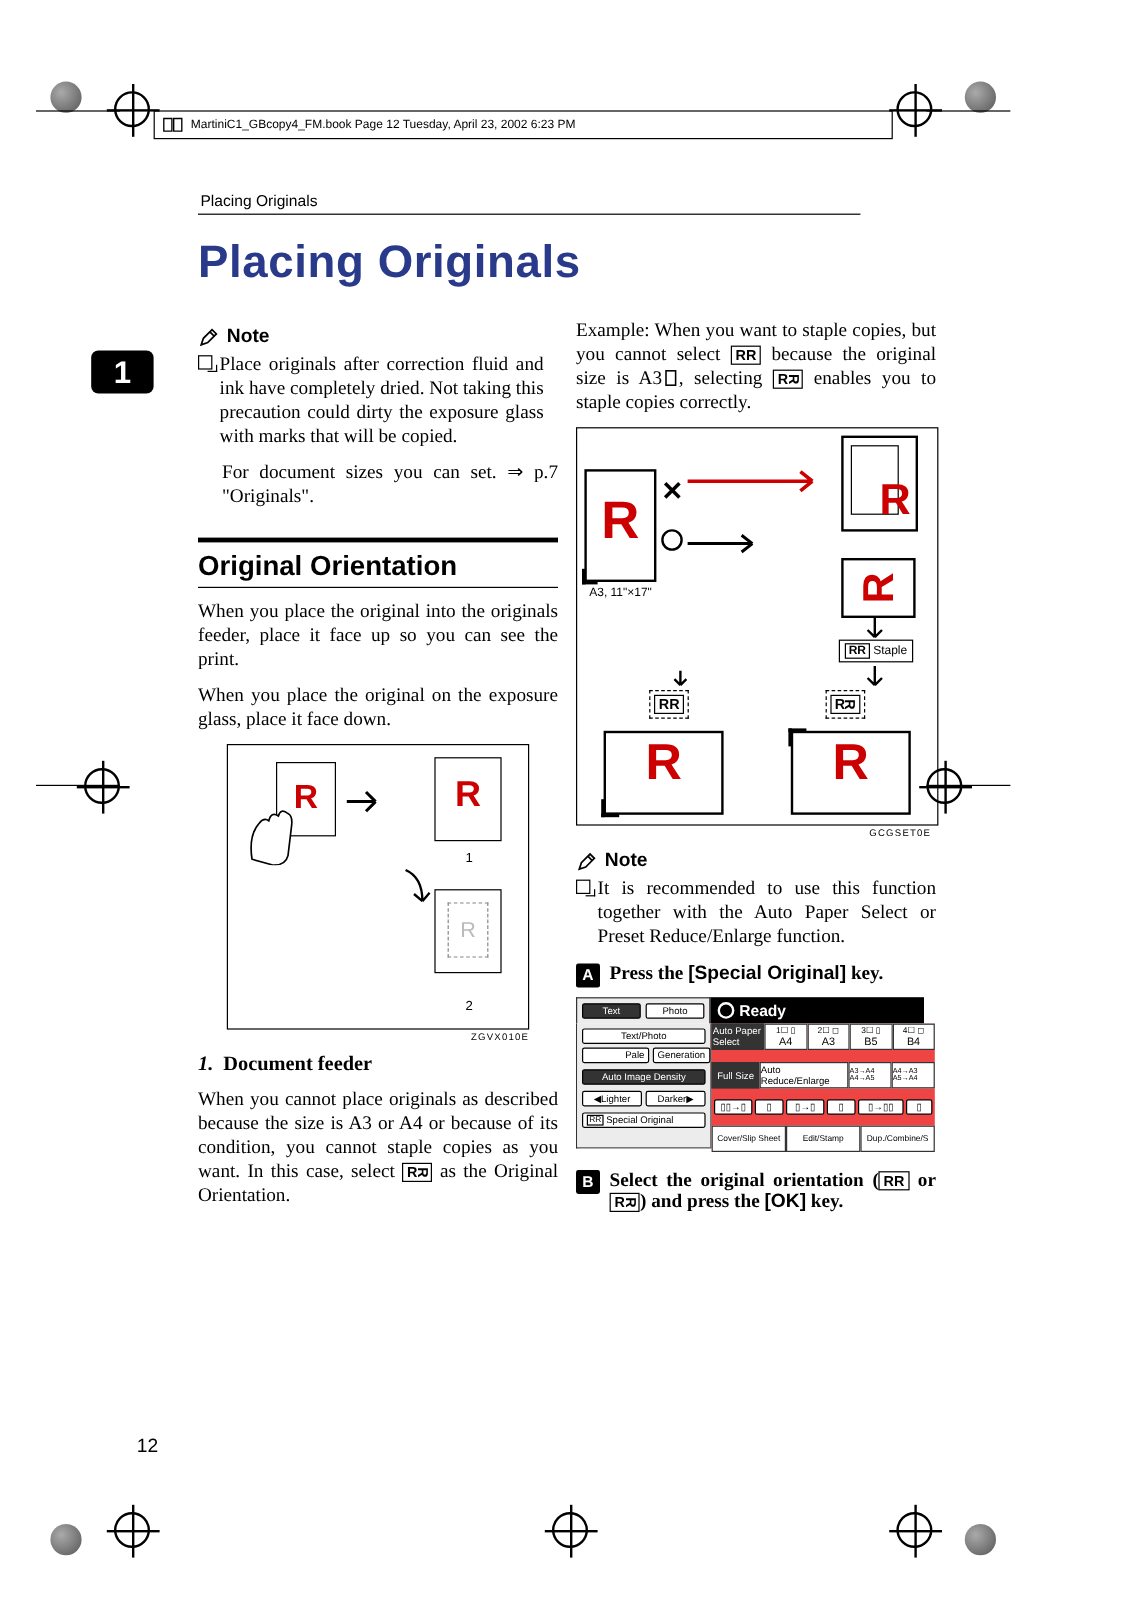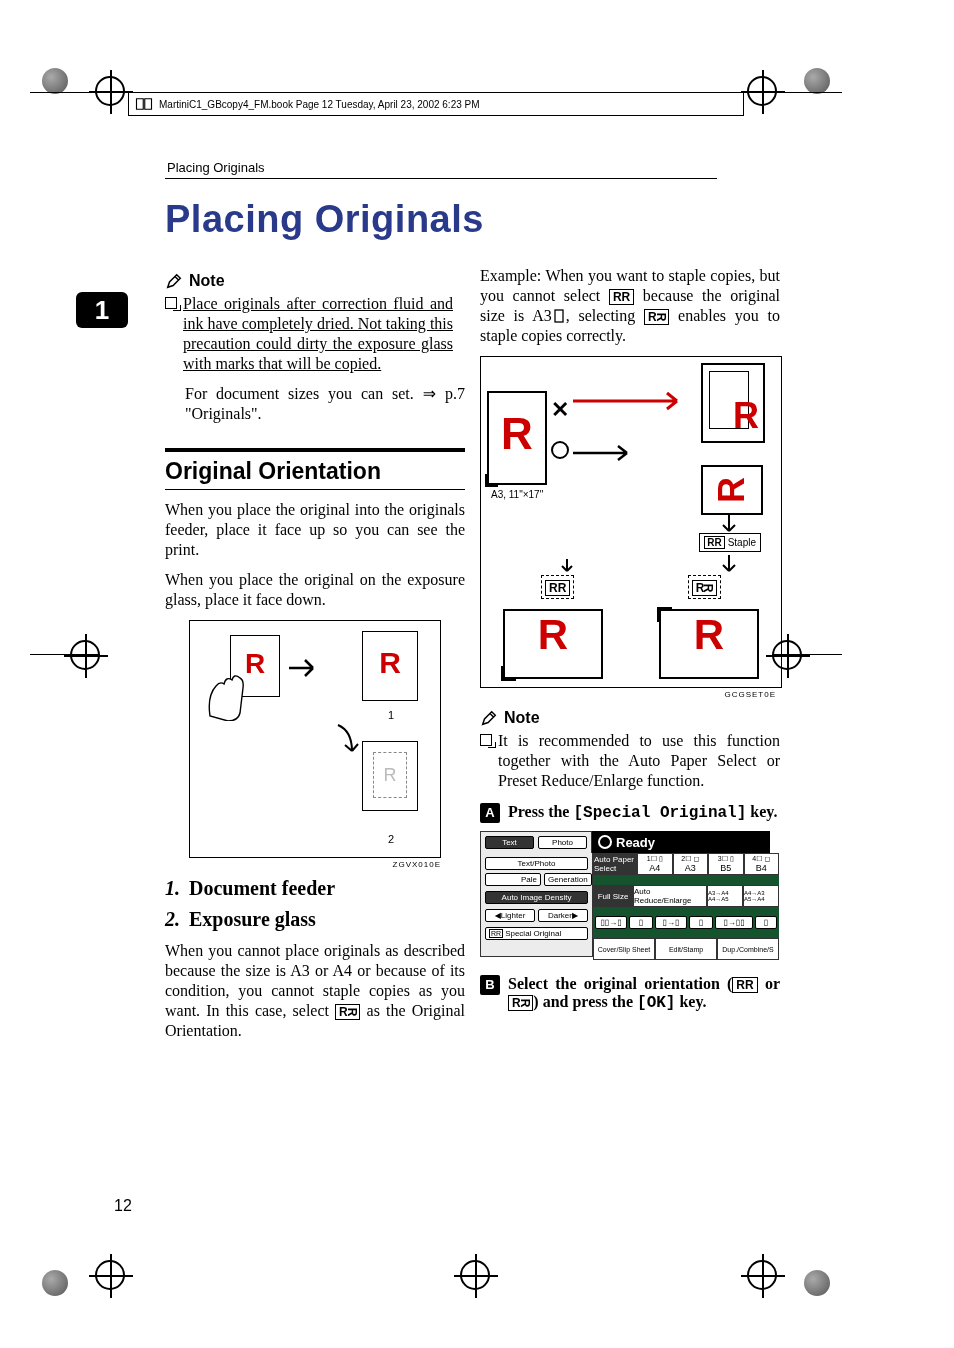--- a/index.html
+++ b/index.html
@@ -183,21 +183,21 @@
     font-family: Arial, sans-serif;
     font-size: 12px;
     line-height: 14px;
   }
   .fig-badge .R { display:inline-block; font-weight: 700; }
   .fig-badge .Rrot { display:inline-block; font-weight:700; transform: rotate(90deg); transform-origin: center; }
 
   .num-item {
     font-style: italic;
     font-weight: bold;
-    font-size: 20px;
+    font-size: 17px;
     margin: 8px 0 2px 0;
   }
   .num-item .label {
     font-style: normal;
     font-weight: 700;
     font-family: Georgia, serif;
     margin-left: 4px;
   }
 
   .step-row {
@@ -219,21 +219,21 @@
     flex: 0 0 20px;
     border-radius: 2px;
   }
   .step-text {
     font-size: 16px;
     font-weight: 700;
     font-family: Georgia, serif;
     text-align: justify;
   }
   .step-text .key {
-    font-family: Liberation Mono, monospace;
+    font-family: Liberation Sans, sans-serif;
   }
 
   .figure2 {
     border: 1px solid #000;
     width: 300px;
     height: 330px;
     position: relative;
     margin: 10px 0 2px 0;
     font-family: Arial, sans-serif;
   }
@@ -286,21 +286,21 @@
   .panel-body-left {
     width: 112px;
     padding: 4px;
     box-sizing: border-box;
     border-right: 1px solid #333;
     background: #ececec;
     justify-content: space-between;
   }
   .panel-body-right {
     flex: 1;
-    background: #14532d;
+    background: #ef4444;
   }
 
   .page-num {
     position: absolute;
     left: 114px;
     bottom: 133px;
     font-family: Arial, sans-serif;
     font-size: 16px;
   }
 
@@ -348,21 +348,21 @@
 
   <div class="chapter-tab">1</div>
 
   <div class="col col-left">
     <div class="note-head">
       <svg viewBox="0 0 20 20">
           <path d="M3 17 l2-6 8-8 4 4 -8 8 -6 2z M11 5 l4 4" fill="none" stroke="#000" stroke-width="1.6"></path>
         </svg>
       <span>Note</span>
     </div>
-    <ul style="margin:4px 12px 10px 0; padding:0;text-decoration:underline;">
+    <ul style="margin:4px 12px 10px 0; padding:0;">
       <li class="sq body-block">
         <span class="bullet-box"></span><span>Place originals after correction fluid and ink have completely dried. Not taking this precaution could dirty the exposure glass with marks that will be copied.</span>
       </li>
     </ul>
 
     <div class="body-block" style="margin-left:20px;">For document sizes you can set. ⇒ p.7 "Originals".</div>
 
     <div class="sub-rule-thick"></div>
     <h2 class="sub">Original Orientation</h2>
     <div class="sub-rule-thin"></div>
@@ -390,21 +390,20 @@
         <div style="position:absolute; left:10px; top:10px; width:32px; height:44px; border:1px dashed #888; font:18px Arial; color:#bbb; display:flex; align-items:center; justify-content:center;">R</div>
       </div>
       <svg style="position:absolute; right:80px; top:100px;" width="26" height="40" viewBox="0 0 26 40">
           <path d="M4 4 q14 6 14 26 m0 0 l-7-6 m7 6 l6-7" fill="none" stroke="#000" stroke-width="2"></path>
         </svg>
       <div style="position:absolute; right:46px; bottom:12px; font:11px Arial;">2</div>
     </div>
     <div class="fig-code">ZGVX010E</div>
 
     <div class="num-item"><span>1.</span> <span class="label">Document feeder</span></div>
-    <div class="num-item"><span>2.</span> <span class="label">Exposure glass</span></div>
 
     <div class="body-block" style="margin-top:10px;">
       <span>When you cannot place originals as described because the size is A3 or A4 or because of its condition, you cannot staple copies as you want. In this case, select </span><span class="fig-badge"><span class="R">R</span><span class="Rrot">R</span></span><span> as the Original Orientation.</span>
     </div>
   </div>
 
   <div class="col col-right">
     <div class="body-block">
       <span>Example: When you want to staple copies, but you cannot select </span><span class="fig-badge"><span class="R">R</span><span class="R">R</span></span><span> because the original size is A3</span><svg width="14" height="14" style="vertical-align:-2px" viewBox="0 0 14 14">
           <rect x="3" y="1" width="8" height="12" fill="none" stroke="#000" stroke-width="1.3"></rect>

